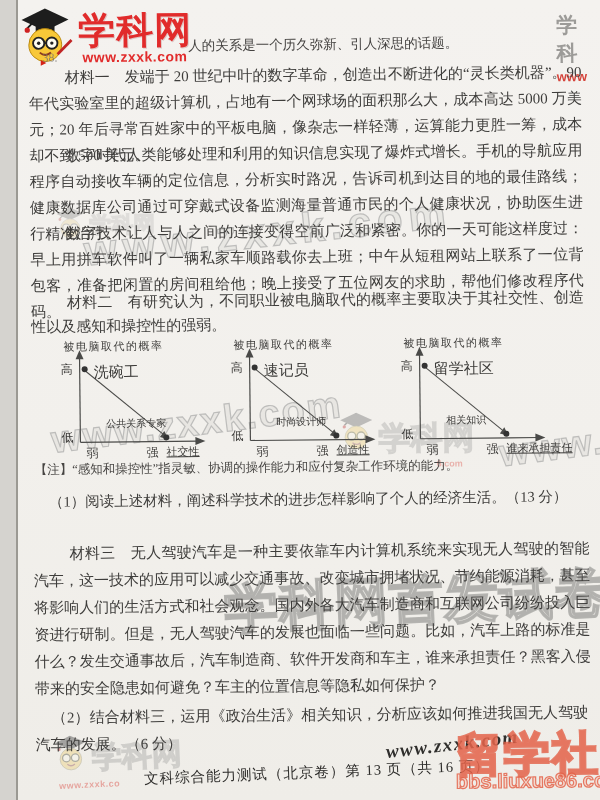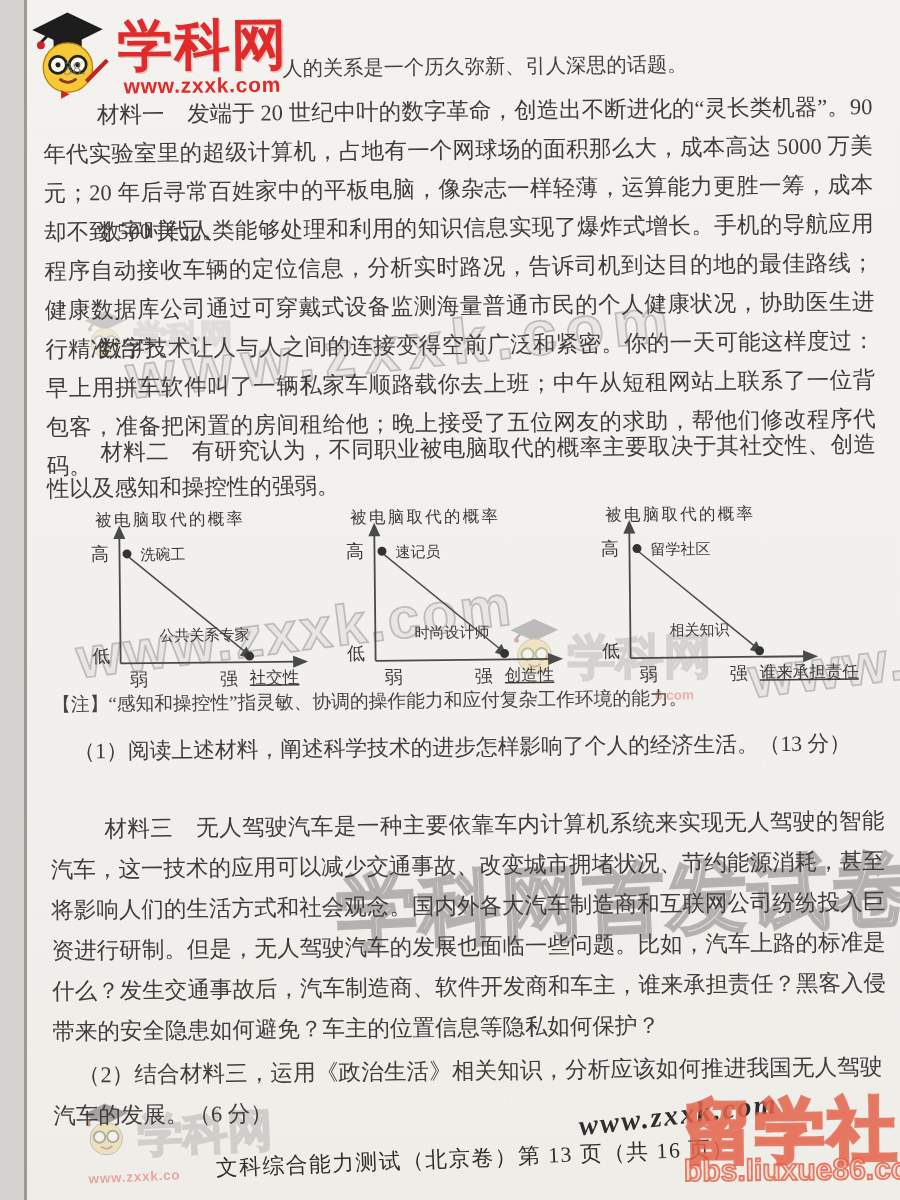--- a/index.html
+++ b/index.html
@@ -29,39 +29,39 @@
     text-shadow:1px 1px 0 rgba(120,0,0,.18);
   }
   .logo .url{
     position:absolute;left:66px;top:45px;
     font-family:"Liberation Sans",sans-serif;
     font-weight:bold;font-size:14px;color:#e12b2b;letter-spacing:.5px;
   }
   
   .bodyline{position:absolute;color:#3e3d3b;font-size:15px;line-height:26px;
     text-align:justify;margin:0;}
-  .qnum{position:absolute;left:46px;top:36px;font-size:12px;color:#77756f;opacity:.8;}
+  .qnum{position:absolute;left:46px;top:48px;font-size:12px;color:#77756f;opacity:.8;}
   .intro{position:absolute;left:192px;top:36px;font-size:13.5px;color:#444240;}
   .m1{left:32px;top:62px;width:553px;text-indent:2.4em;}
   .p2{left:32px;top:140px;width:553px;text-indent:2.4em;}
   .p3{left:32px;top:218px;width:553px;text-indent:2.4em;}
   .m2{left:32px;top:288px;width:553px;text-indent:2.4em;line-height:24px;}
   .note{left:34px;top:459px;width:530px;font-size:12.5px;line-height:17px;color:#464442;}
   .q1{left:32px;top:486px;width:553px;text-indent:1.1em;font-size:14.5px;}
   .m3{left:32px;top:538px;width:556px;text-indent:2.4em;line-height:27px;}
   .q2{left:32px;top:702px;width:553px;text-indent:1.1em;line-height:27px;}
   
   .charts-row{position:absolute;left:48px;top:336px;display:flex;}
   .chart{position:relative;width:170px;height:126px;flex:0 0 auto;}
   .chart.wide{width:205px;}
   .chart svg{position:absolute;left:0;top:0;}
   .chart .t{position:absolute;left:16px;top:1px;font-size:11px;letter-spacing:1.5px;color:#3c3b39;white-space:nowrap;}
   .chart .yh{position:absolute;left:13px;top:23px;font-size:12px;color:#3c3b39;}
   .chart .yl{position:absolute;left:13px;top:91px;font-size:12px;color:#3c3b39;}
-  .chart .ph{position:absolute;left:46px;top:25px;font-size:10px;color:#3c3b39;white-space:nowrap;}
+  .chart .ph{position:absolute;left:46px;top:25px;font-size:15px;color:#3c3b39;white-space:nowrap;}
   .chart .pl{position:absolute;left:58px;top:79px;font-size:10px;color:#3c3b39;white-space:nowrap;}
   .chart .xw{position:absolute;left:38px;top:107px;font-size:12px;color:#3c3b39;}
   .chart .xs{position:absolute;left:98px;top:107px;font-size:12px;color:#3c3b39;}
   .chart .xl{position:absolute;left:118px;top:107px;font-size:11px;color:#3c3b39;white-space:nowrap;text-decoration:underline;}
   
   .wm-url{
     position:absolute;font-family:"Liberation Sans",sans-serif;font-weight:bold;
     color:rgba(195,195,193,.22);
     -webkit-text-stroke:1.2px rgba(178,178,176,.8);
     white-space:nowrap;pointer-events:none;
@@ -167,20 +167,24 @@
       <polygon points="6,16 30,5 54,16 30,27" fill="#666"></polygon>
       <circle cx="30" cy="42" r="17" fill="#eed795" stroke="#998"></circle>
       <circle cx="23" cy="40" r="6" fill="#f8f5ea" stroke="#776" stroke-width="2"></circle>
       <circle cx="37" cy="40" r="6" fill="#f8f5ea" stroke="#776" stroke-width="2"></circle>
       <path d="M24,50 Q30,55 36,50" stroke="#a77" stroke-width="2" fill="none"></path>
     </svg>
     <span class="wm-brandtext">学科网</span>
     <span class="tiny-red">www.zxxk.co</span>
   </div>
 
+  <div class="corner">
+    <span class="g">学科</span>
+    <span class="r">www</span>
+  </div>
 
   <div class="logo">
     <svg width="58" height="62" viewBox="0 0 60 66">
       <line x1="30" y1="6" x2="11" y2="25" stroke="#1a1a1a" stroke-width="2"></line>
       <circle cx="11" cy="27" r="2.8" fill="#cf2222"></circle>
       <polygon points="5,16 30,4 55,16 30,28" fill="#1d1d1d"></polygon>
       <path d="M20,22 L20,31 Q30,36 40,31 L40,22 Z" fill="#1d1d1d"></path>
       <circle cx="30" cy="43" r="17.5" fill="#f8c838" stroke="#b8860b"></circle>
       <circle cx="23" cy="41" r="6" fill="#fffdf0" stroke="#222" stroke-width="2"></circle>
       <circle cx="37" cy="41" r="6" fill="#fffdf0" stroke="#222" stroke-width="2"></circle>

